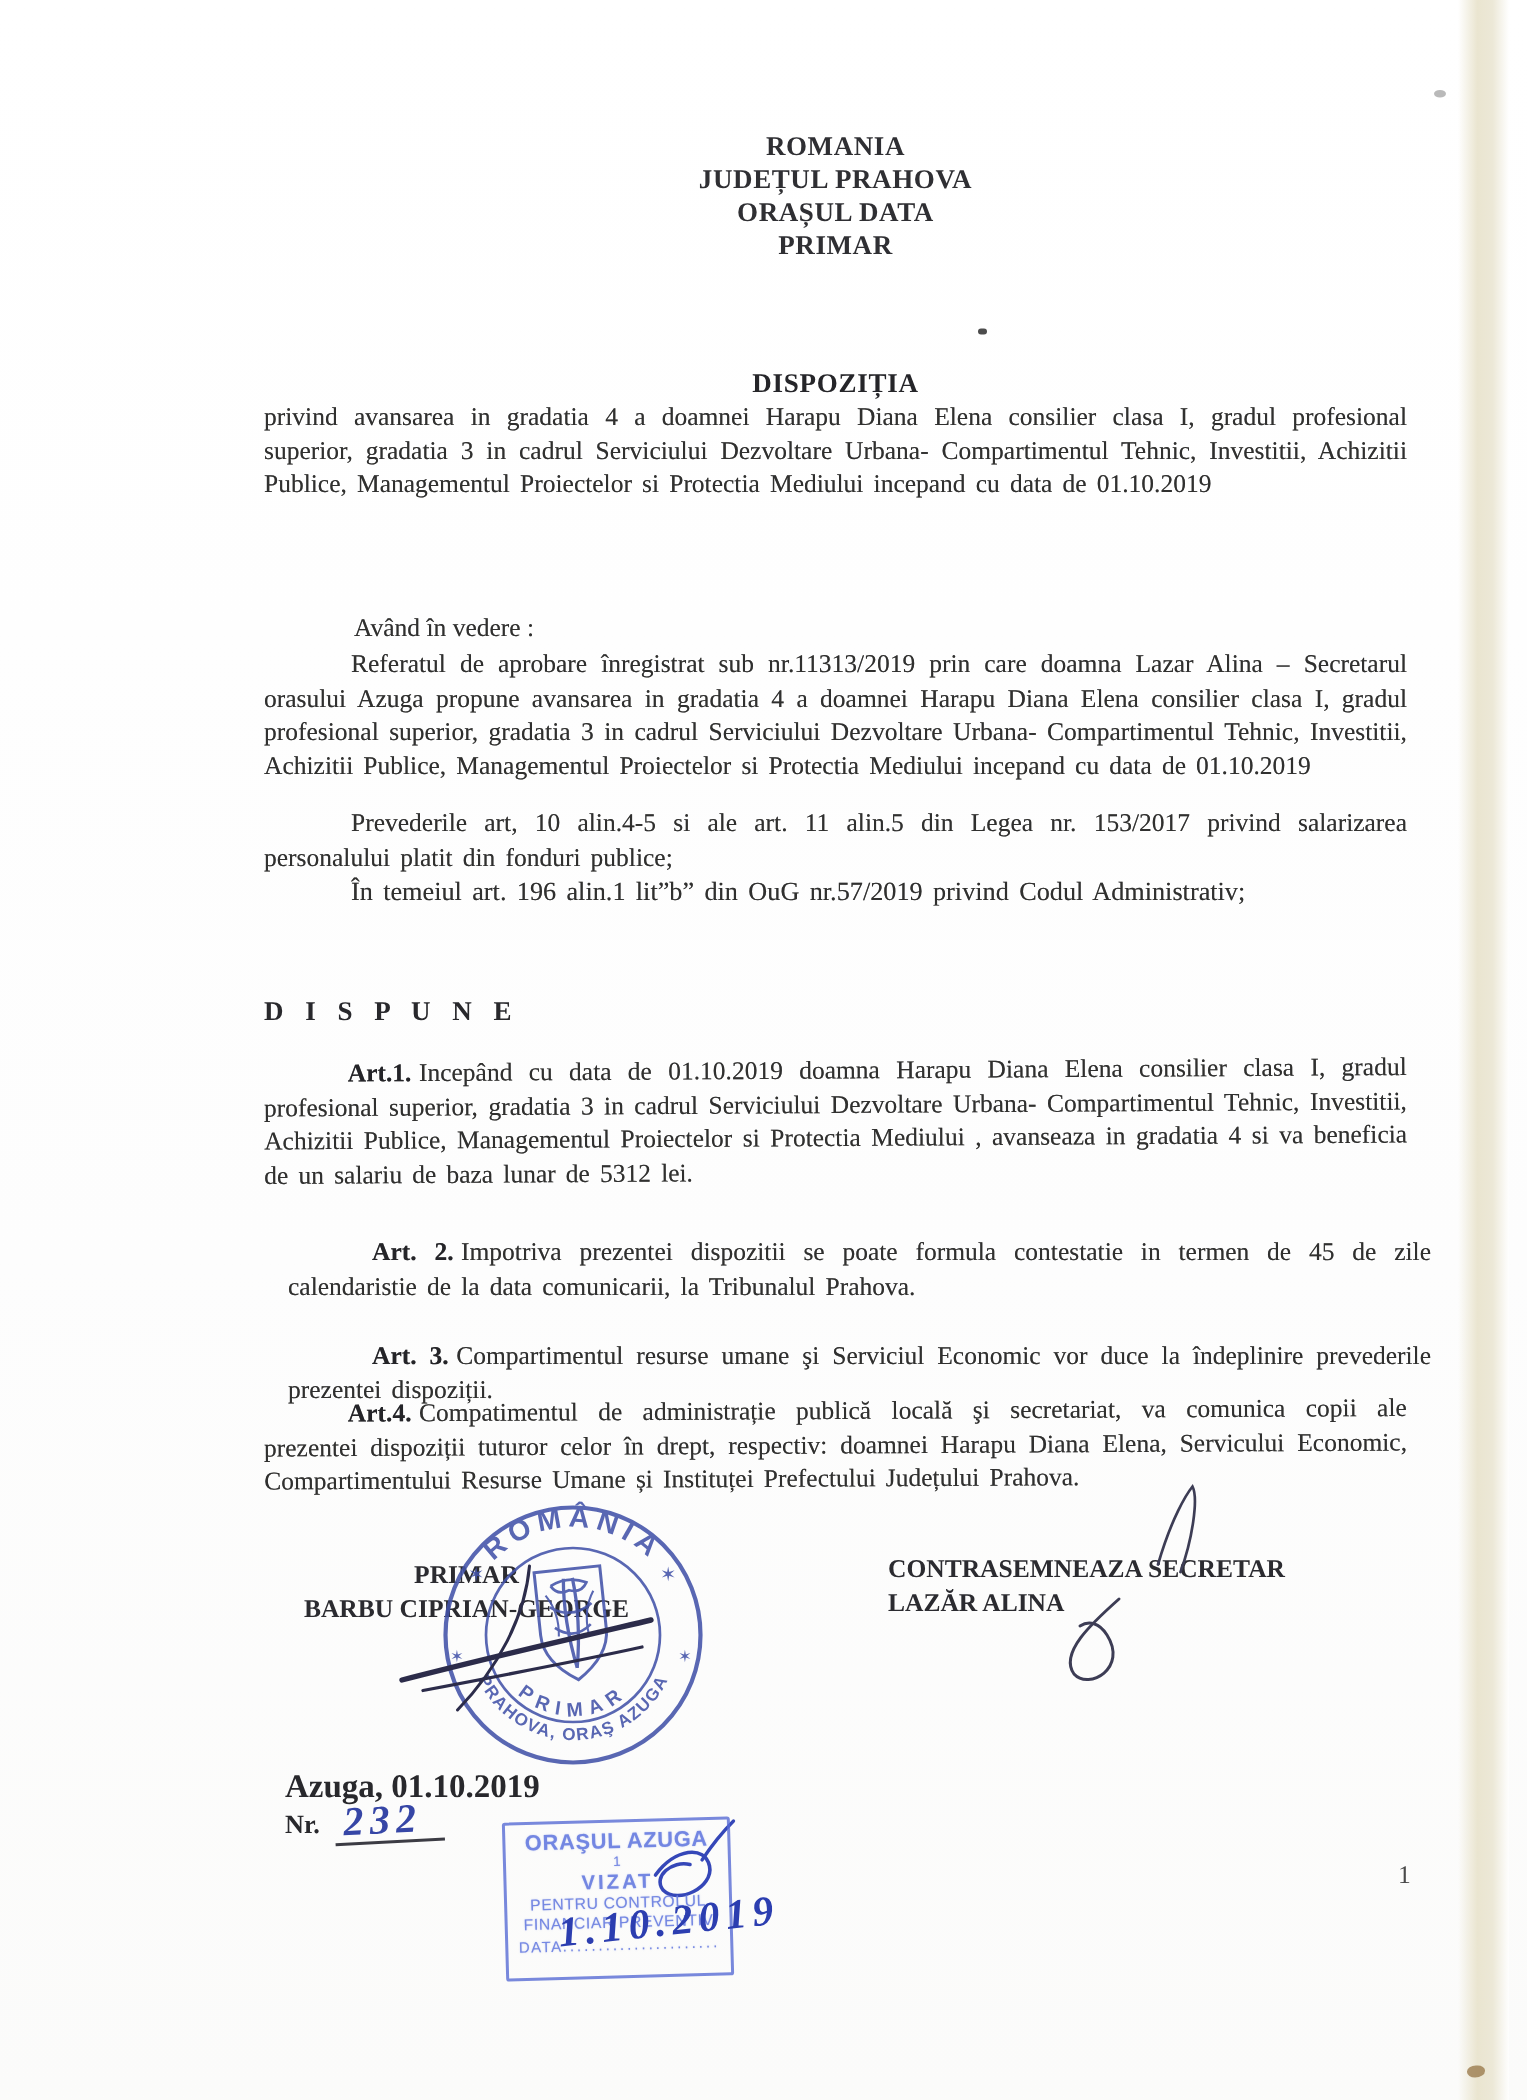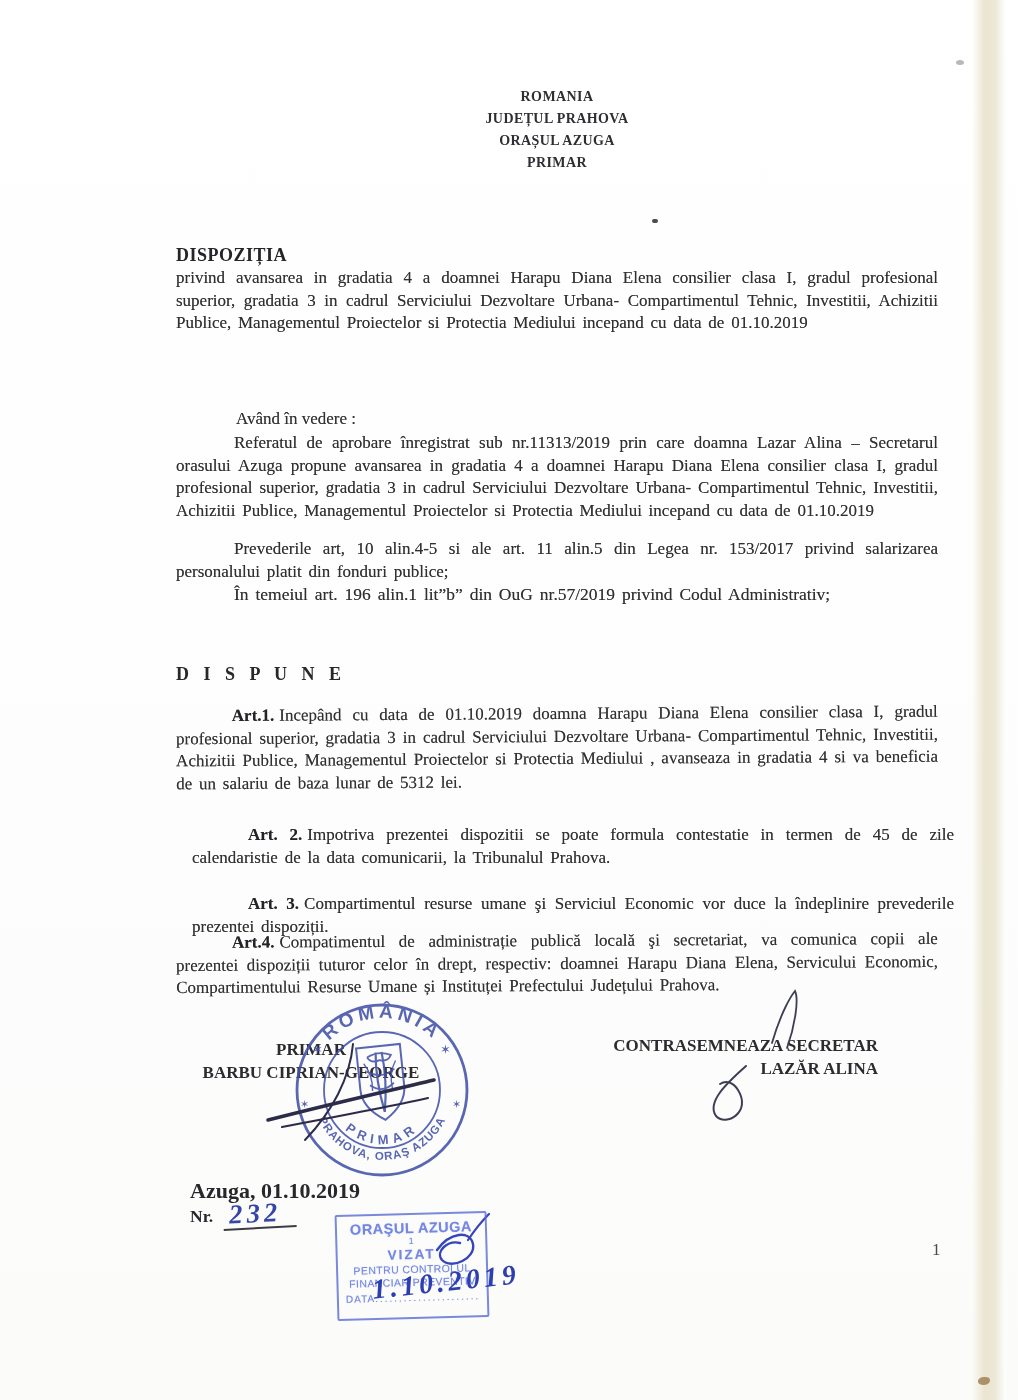--- a/index.html
+++ b/index.html
@@ -5,40 +5,40 @@
   html,body { margin:0; padding:0; background:#ffffff; }
   .page {
     position:relative; width:1018px; height:1400px;
     background:linear-gradient(180deg,#ffffff 0%, #fdfdfd 60%, #fbfbfa 100%);
     font-family:"Liberation Serif", serif;
     color:#2c2c2c; overflow:hidden;
   }
   .blk { position:absolute; }
   .hdr {
     left:176px; width:762px; top:86px; text-align:center;
-    font-weight:bold; font-size:14px; line-height:22px; letter-spacing:.4px;
+    font-weight:bold; font-size:18px; line-height:22px; letter-spacing:.4px;
     color:#2f2f33;
   }
-  .title { left:176px; width:762px; top:245px; text-align:left;
+  .title { left:176px; width:762px; top:245px; text-align:center;
     font-weight:bold; font-size:18px; letter-spacing:.5px; color:#252529;}
   .para {
     left:176px; width:762px; text-align:justify;
     font-size:17px; line-height:22.6px; color:#30302f;
     text-shadow:0 0 .4px rgba(40,40,40,.55);
     word-spacing:2.5px;
   }
   .indent { text-indent:58px; }
   .having { left:236px; top:409px; font-size:17px; color:#30302f; text-shadow:0 0 .4px rgba(40,40,40,.5);}
   .issuer { left:236px; top:626px; font-weight:bold; font-size:17px; color:#2a2a2e; text-shadow:0 0 .4px rgba(40,40,40,.5);}
   .dispune { left:176px; width:762px; top:664px; text-align:left;
     font-weight:bold; font-size:18px; letter-spacing:5px; color:#28282c;}
   .art-label { font-weight:bold; margin-right:5px; color:#242428; }
   .sig-left { left:186px; top:1038px; width:250px; text-align:center;
     font-weight:bold; font-size:17px; line-height:23px; color:#2b2b30;}
-  .sig-right { left:592px; top:1034px; width:286px; text-align:right;
+  .sig-right { left:592px; top:1034px; width:286px; text-align:left;
     font-weight:bold; font-size:17px; line-height:23px; color:#2b2b30;}
   .place-date { left:190px; top:1178px; font-weight:bold; font-size:22px; color:#28282c;}
   .nr-line { left:190px; top:1201px; font-weight:bold; font-size:17.5px; color:#28282c;}
   .nr-hand {
     display:inline-block; font-style:italic; font-weight:bold;
     font-size:27px; color:#3646a6; letter-spacing:4px;
     transform:rotate(-3deg); margin-left:10px;
     border-bottom:2px solid #3c3c44; padding:0 14px 2px 6px; line-height:24px;
   }
   .round-stamp { left:282px; top:990px; width:200px; height:200px; opacity:.88; }
@@ -73,21 +73,21 @@
   .speck { width:12px; height:8px; background:#9b7c4e; border-radius:50% 40% 55% 45%; left:978px; top:1377px; opacity:.8;}
 </style>
 </head>
 <body>
 
 <div class="page">
 
   <div class="hdr blk">
     <div>ROMANIA</div>
     <div>JUDEȚUL PRAHOVA</div>
-    <div>ORAȘUL AZUGA</div>
+    <div>ORAȘUL DATA</div>
     <div>PRIMAR</div>
   </div>
 
   <div class="blk dot-art"></div>
   <div class="blk smudge"></div>
 
   <div class="blk title">DISPOZIȚIA</div>
   <div class="blk para" style="top:267px;">privind avansarea in gradatia 4 a doamnei Harapu Diana Elena consilier clasa I, gradul profesional superior, gradatia 3 in cadrul Serviciului Dezvoltare Urbana- Compartimentul Tehnic, Investitii, Achizitii Publice, Managementul Proiectelor si Protectia Mediului incepand cu data de  01.10.2019</div>
 
   <div class="blk having">Având în vedere :</div>

